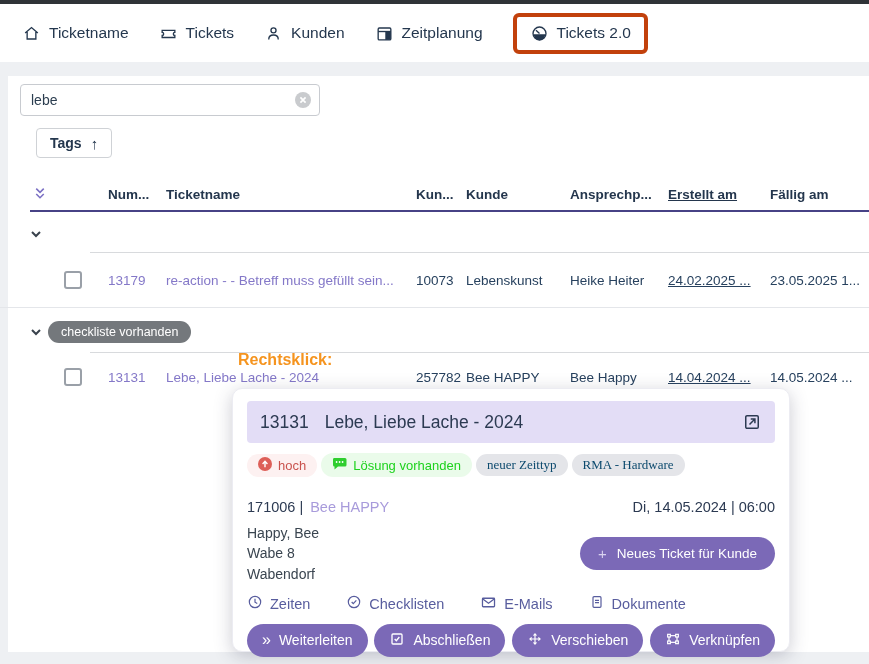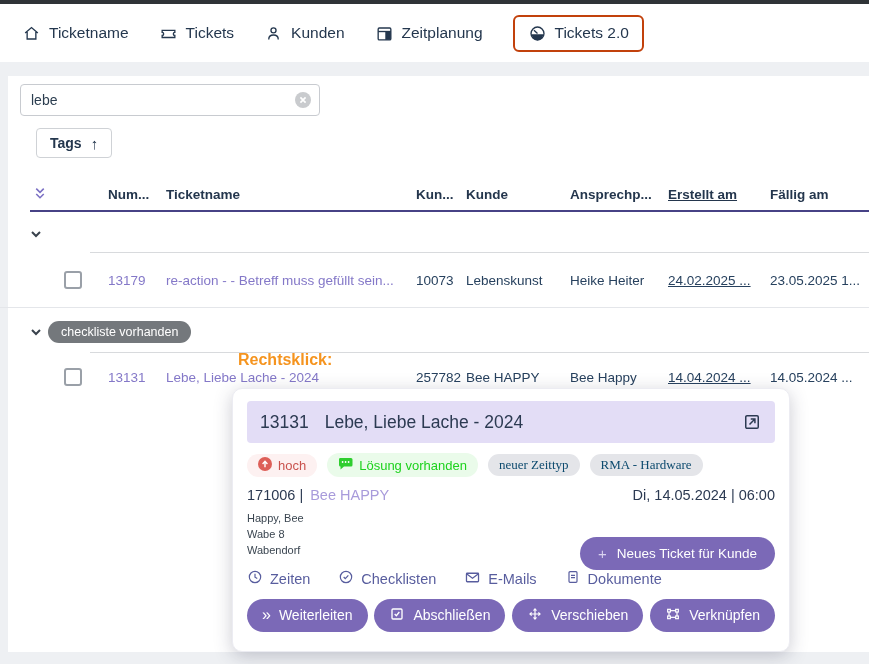--- a/index.html
+++ b/index.html
@@ -16,21 +16,21 @@
   .topnav {
     height:58px; background:#fff; display:flex; align-items:center;
     padding-left:22px; gap:30px;
   }
   .nav-item {
     display:flex; align-items:center; gap:8px; font-size:15.5px;
     color:#24374e; cursor:pointer; white-space:nowrap;
   }
   .nav-item svg { display:block; }
   .active-box {
-    border:2px solid #c2410c; border-radius:6px; padding:7px 13px;
+    border:4px solid #c2410c; border-radius:6px; padding:7px 13px;
     display:flex; align-items:flex-start;
   }
   
   .gray-band { height:14px; background:#eef0f3; width:100%; }
   .left-gutter { position:absolute; left:0; top:76px; width:8px; bottom:0; background:#eef0f3; }
   .bottom-band { position:absolute; left:0; bottom:0; height:12px; width:100%; background:#eef0f3; }
   
   .content { margin-left:8px; padding:8px 0 0 12px; position:relative; background:#fff; }
   .search-wrap { position:relative; width:300px; }
   .search-wrap input {
@@ -85,41 +85,41 @@
     background:#fff; border:1px solid #ececf2; border-radius:10px;
     box-shadow:0 4px 18px rgba(50,50,80,.25); z-index:10; padding:12px 14px;
   }
   .popup-titlebar {
     background:#e3ddf6; border-radius:4px; height:42px; display:flex;
     align-items:center; padding:0 13px; color:#2c3a52;
   }
   .popup-titlebar .tnum { font-size:17.5px; }
   .popup-titlebar .ttitle { font-size:17.5px; margin-left:16px; }
   .popup-titlebar .extlink { margin-left:auto; cursor:pointer; display:flex; }
-  .badges { display:flex; gap:10px; margin-top:10px; align-items:center; }
+  .badges { display:flex; gap:4px; margin-top:10px; align-items:center; }
   .badge {
     display:inline-flex; align-items:center; gap:6px; border-radius:13px;
     padding:3px 11px; font-size:13px; white-space:nowrap;
   }
   .badge.priority-high { background:#fdf1f1; color:#c9534e; }
   .badge.solution { background:#eafbea; color:#1dd21d; }
   .badge.neutral { background:#e4e5e9; color:#0c4a6e;font-family:Liberation Serif, serif; }
-  .info-row { display:flex; margin-top:10px; font-size:14.5px; align-items:center; }
+  .info-row { display:flex; margin-top:22px; font-size:14.5px; align-items:center; }
   .info-row .custnum { color:#2c3a52; }
   .info-row .custname { color:#a89bdb; margin-left:7px; cursor:pointer; }
   .info-row .due { margin-left:auto; color:#2c3a52; }
-  .address { margin-top:8px; font-size:11px; color:#3a4550; line-height:1.45; }
+  .address { margin-top:8px; font-size:14px; color:#3a4550; line-height:1.45; }
   .new-ticket-btn {
     position:absolute; right:14px; top:148px; background:#7b69b7; color:#fff;
     border:none; border-radius:17px; padding:8px 18px; font-size:13.5px;
     display:flex; align-items:center; gap:10px; cursor:pointer;
     font-family:"Liberation Sans", sans-serif;
   }
   .new-ticket-btn .plus { color:#d9d2ef; font-size:15px; }
-  .popup-links { display:flex; gap:28px; margin-top:10px; align-items:center; }
+  .popup-links { display:flex; gap:36px; margin-top:10px; align-items:center; }
   .plink { display:flex; align-items:center; gap:7px; color:#585d9e; font-size:14.5px; cursor:pointer; }
   .actions { display:flex; justify-content:space-between; margin-top:10px; }
   .action-btn {
     background:#7b69b7; color:#fff; border:none; border-radius:17px;
     height:33px; padding:0 15px; font-size:14px; display:flex;
     align-items:center; gap:8px; cursor:pointer;
     font-family:"Liberation Sans", sans-serif;
   }
   .action-btn .glyph { font-size:16px; line-height:1; }
 </style>

